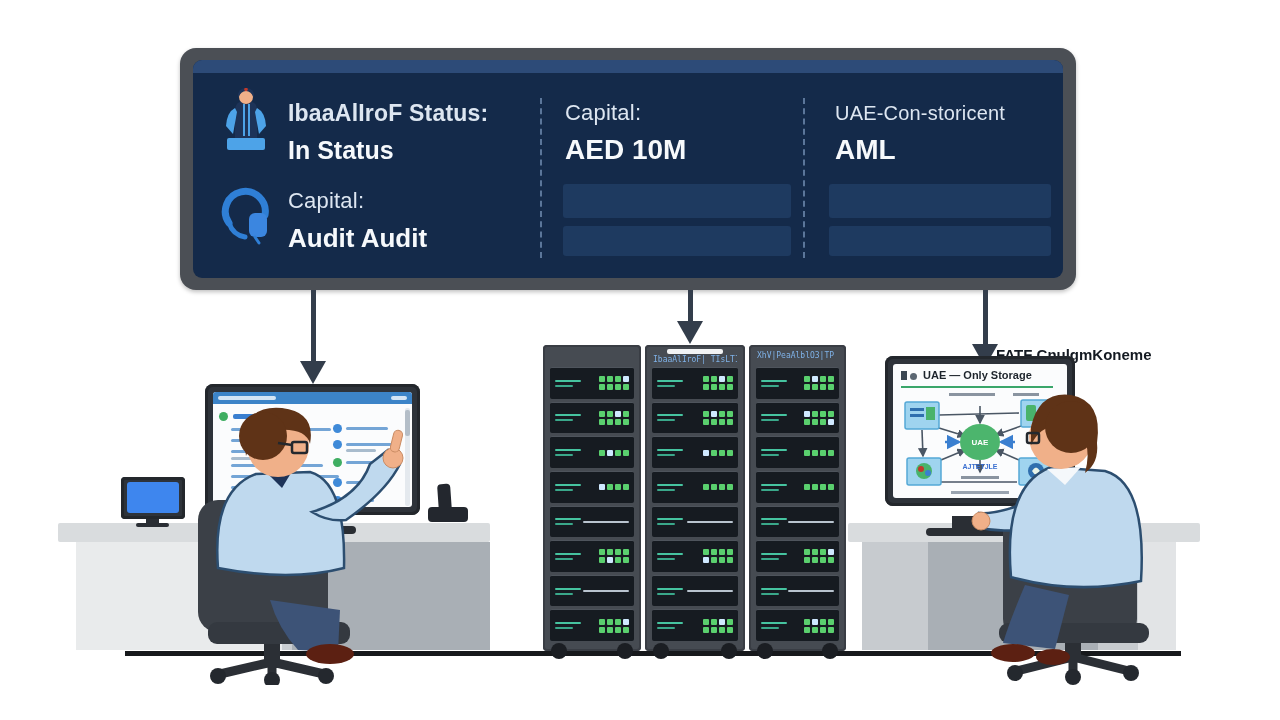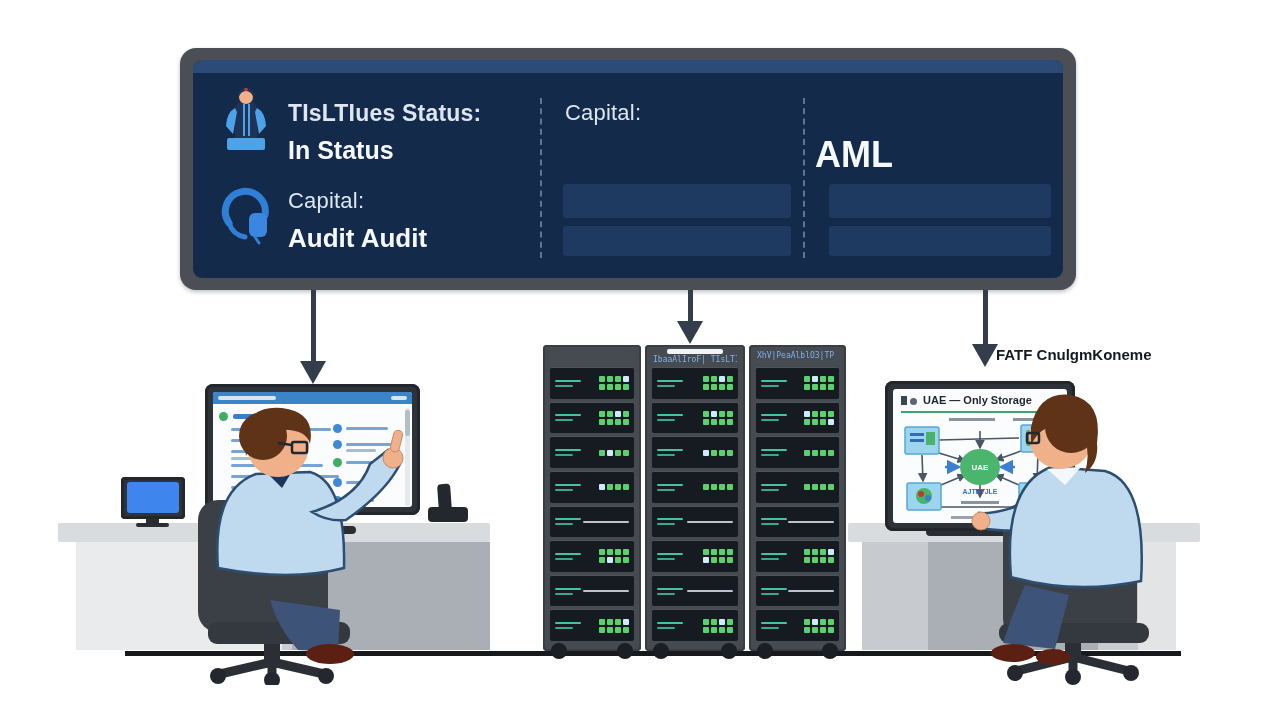--- a/index.html
+++ b/index.html
@@ -83,39 +83,41 @@
           <path d="M14 50 L14 22 Q14 14 22 13 L28 13 Q36 14 36 22 L36 50 Z" fill="#1d3358"></path>
           <path d="M14 20 Q6 24 5 38 L12 46 L16 24 Z" fill="#4da3e8"></path>
           <path d="M36 20 Q44 24 45 38 L38 46 L34 24 Z" fill="#4da3e8"></path>
           <rect x="22" y="16" width="2" height="32" fill="#4da3e8"></rect>
           <rect x="27" y="16" width="2" height="32" fill="#4da3e8"></rect>
           <circle cx="25" cy="9" r="7" fill="#f0b089"></circle>
           <path d="M17 10 Q16 0 25 0 Q34 0 33 10 Q30 3 25 3 Q20 3 17 10 Z" fill="#1d3358"></path>
           <circle cx="25" cy="1.5" r="1.8" fill="#c0392b"></circle>
         </svg>
       </div>
-      <div class="abs p-label" style="left:95px; top:40px; font-size:23px; font-weight:700;">TIsLTIues Status:</div>
+      <div class="abs p-label" style="left:95px; top:40px; font-size:23px; font-weight:700;">IbaaAlIroF Status:</div>
       <div class="abs p-value" style="left:95px; top:76px; font-size:25px;">In Status</div>
 
       <div class="abs" style="left:26px; top:125px;">
         <svg width="56" height="60" viewBox="0 0 56 60">
           <path d="M10 38 A20 20 0 1 1 46 30" fill="none" stroke="#2f7fd6" stroke-width="7" stroke-linecap="round"></path>
           <path d="M10 38 Q14 50 26 52" fill="none" stroke="#2f7fd6" stroke-width="5" stroke-linecap="round"></path>
           <rect x="30" y="28" width="18" height="24" rx="6" fill="#3b86e0"></rect>
           <path d="M36 52 L40 58" stroke="#2f7fd6" stroke-width="3" stroke-linecap="round"></path>
         </svg>
       </div>
       <div class="abs p-label" style="left:95px; top:128px;">Capital:</div>
       <div class="abs p-value" style="left:95px; top:163px; font-size:26px;">Audit Audit</div>
 
       <div class="abs p-label" style="left:372px; top:40px;">Capital:</div>
+      <div class="abs p-value" style="left:372px; top:74px; font-size:28px;">AED 10M</div>
       <div class="abs p-bar" style="left:370px; top:124px; width:228px; height:34px;"></div>
       <div class="abs p-bar" style="left:370px; top:166px; width:228px; height:30px;"></div>
 
-      <div class="abs p-value" style="left:622px; top:74px; font-size:36px;">AML</div>
+      <div class="abs p-label" style="left:642px; top:42px; font-size:20px;">UAE-Con-storicent</div>
+      <div class="abs p-value" style="left:642px; top:74px; font-size:28px;">AML</div>
       <div class="abs p-bar" style="left:636px; top:124px; width:222px; height:34px;"></div>
       <div class="abs p-bar" style="left:636px; top:166px; width:222px; height:30px;"></div>
     </div>
   </div>
 
   <div class="abs arrow-line" style="left:311px; top:290px; height:73px;"></div>
   <div class="abs arrow-head" style="left:300px; top:361px;"></div>
   <div class="abs arrow-line" style="left:688px; top:290px; height:33px;"></div>
   <div class="abs arrow-head" style="left:677px; top:321px;"></div>
   <div class="abs arrow-line" style="left:983px; top:290px; height:56px;"></div>
@@ -503,21 +505,21 @@
 
   <div class="abs desk-shadow" style="left:928px; top:542px; width:172px; height:108px;"></div>
   <div class="abs desk-panel-mid" style="left:862px; top:542px; width:66px; height:108px;"></div>
   <div class="abs desk-panel-mid" style="left:1098px; top:542px; width:78px; height:108px; box-shadow:inset -38px 0 0 #e2e4e6;"></div>
   <div class="abs desk-top" style="left:848px; top:523px; width:352px;"></div>
 
   <div class="abs" id="caption-right">FATF CnulgmKoneme</div>
 
   <div class="abs mon-stand-neck" style="left:952px; top:516px; width:34px; height:13px;"></div>
   <div class="abs mon-stand-base" style="left:926px; top:528px; width:90px; height:8px;"></div>
-  <div class="abs bezel" style="left:885px; top:381px; width:190px; height:150px;">
+  <div class="abs bezel" style="left:885px; top:356px; width:190px; height:150px;">
     <div class="screen" style="left:8px; top:8px; width:174px; height:134px;">
       <div class="abs" style="left:8px; top:7px; width:6px; height:9px; background:#3a4652;"></div>
       <div class="abs" style="left:17px; top:9px; width:7px; height:7px; border-radius:50%; background:#5a6672;"></div>
       <div class="abs" id="rm-title" style="left:30px;">UAE — Only Storage</div>
       <div class="abs" id="rm-underline"></div>
       <svg class="abs" style="left:0; top:26px;" width="174" height="108" viewBox="0 0 174 108">
         <defs>
           <marker id="ah" markerWidth="7" markerHeight="7" refX="5" refY="3" orient="auto">
             <path d="M0,0 L6,3 L0,6 Z" fill="#4a5664"></path>
           </marker>

